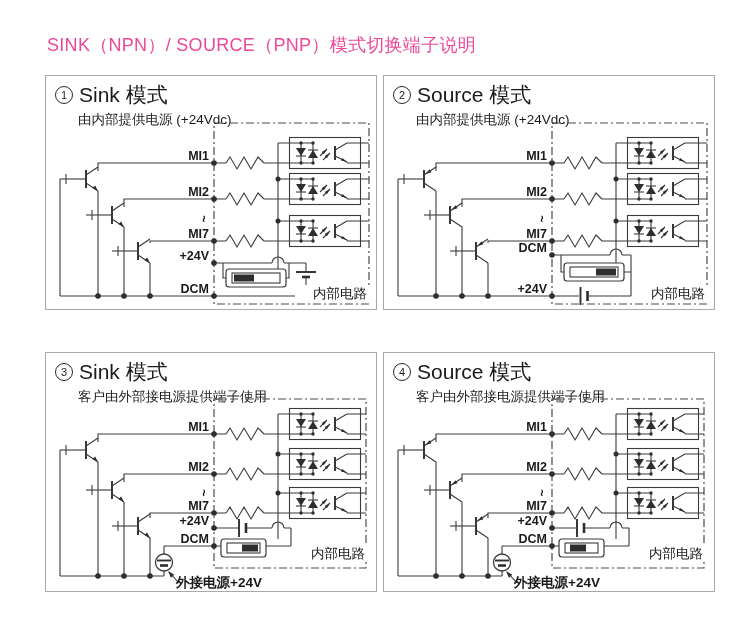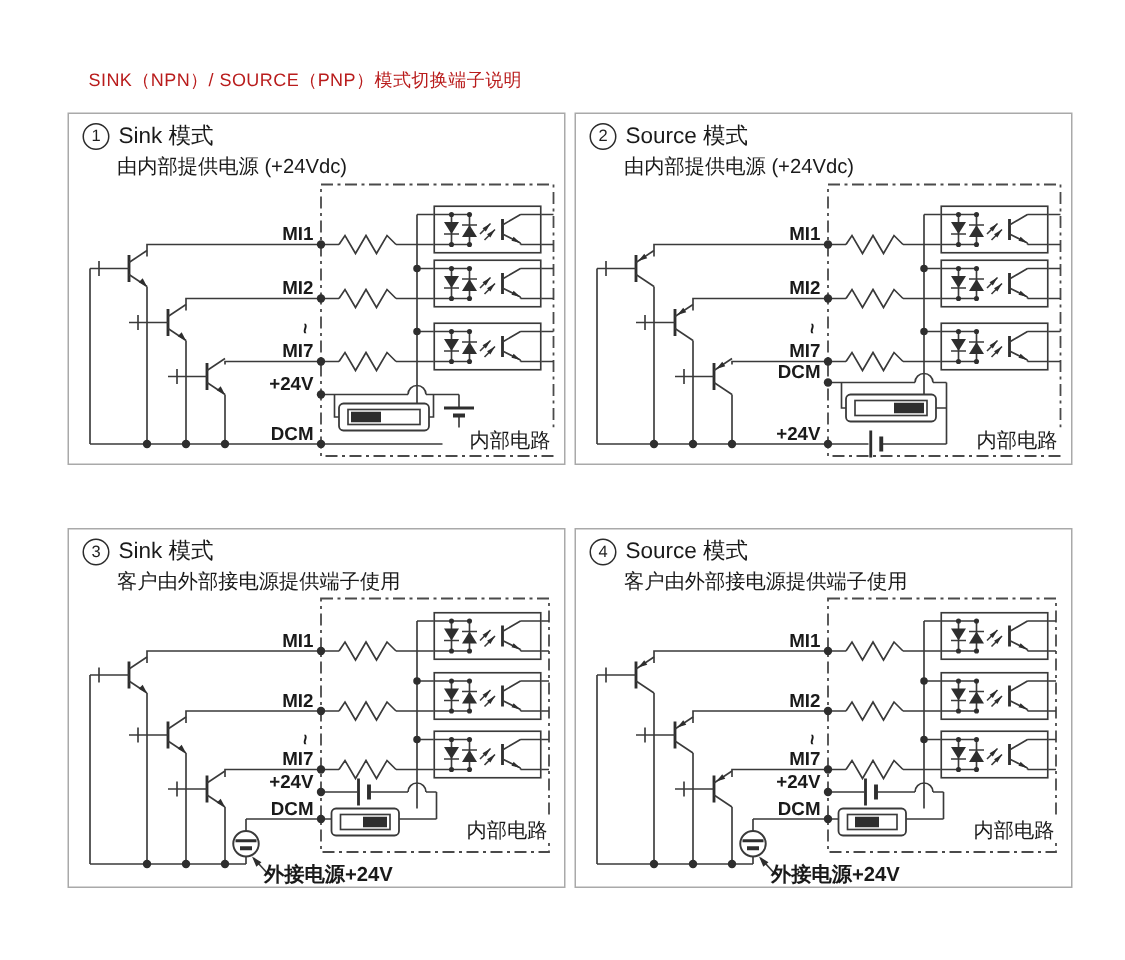--- a/index.html
+++ b/index.html
@@ -1,29 +1,29 @@
 <!DOCTYPE html>
 <html><head>
 <meta charset="utf-8">
 <style>
   html,body{margin:0;padding:0;background:#ffffff;}
   .page{position:relative;width:750px;height:640px;background:#fff;overflow:hidden;
         font-family:"Liberation Sans","DejaVu Sans",sans-serif;color:#1e1e1e;}
-  .title{position:absolute;left:47px;top:33px;margin:12px;font-size:12px;font-weight:400;
-         letter-spacing:.3px;color:#b91c1c;}
+  .title{position:absolute;left:47px;top:33px;margin:0;font-size:18px;font-weight:400;
+         letter-spacing:.3px;color:#ec4899;}
   .panel{position:absolute;width:332px;border:1px solid #a9a9a9;background:#fff;box-sizing:border-box;}
   #panel1{left:45px;top:75px;height:235px;}
   #panel2{left:383px;top:75px;height:235px;}
   #panel3{left:45px;top:352px;height:240px;}
   #panel4{left:383px;top:352px;height:240px;}
   .panel-header{position:absolute;left:9px;top:5px;}
   .hline1{display:flex;align-items:center;gap:6px;}
   .num-circle{display:inline-flex;align-items:center;justify-content:center;width:16px;height:16px;
               border:1.3px solid #2b2b2b;border-radius:50%;font-size:11px;color:#1e1e1e;flex:0 0 auto;}
-  .mode{font-size:15px;color:#1a1a1a;}
+  .mode{font-size:21px;color:#1a1a1a;}
   .subtitle{margin:2px 0 0 23px;font-size:13.5px;color:#1a1a1a;text-align:center;}
   .circuit{position:absolute;left:0;}
   #panel1 .circuit,#panel2 .circuit{top:39px;}
   #panel3 .circuit,#panel4 .circuit{top:43px;}
   .wire{stroke:#3a3a3a;stroke-width:1.1;fill:none;}
   .thick{stroke:#2e2e2e;stroke-width:1.9;fill:none;}
   .plate{stroke:#2e2e2e;stroke-width:2.6;fill:none;}
   .dashbox{fill:none;stroke:#4a4a4a;stroke-width:1.2;stroke-dasharray:8 3 2 3;}
   .dot{fill:#2e2e2e;}
   .sol{fill:#2e2e2e;stroke:none;}

